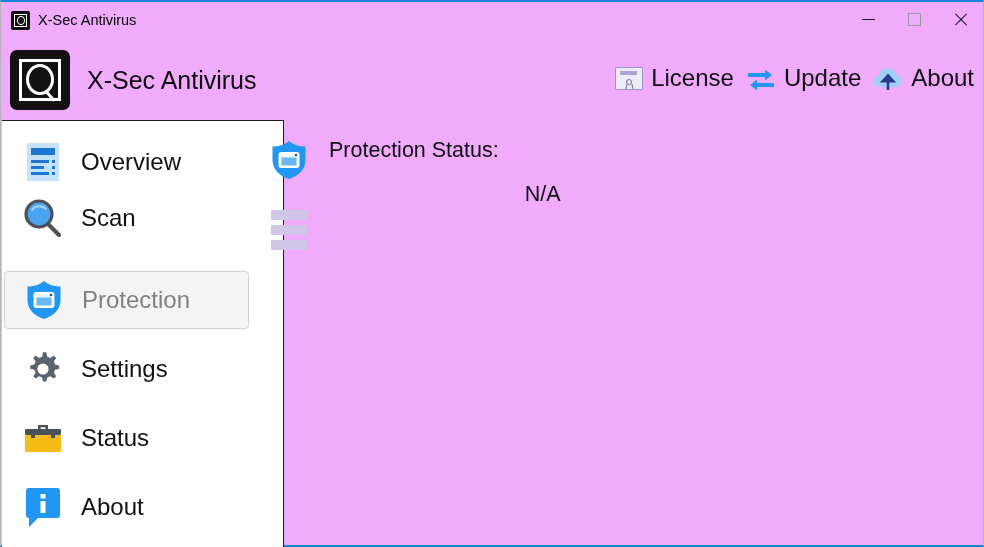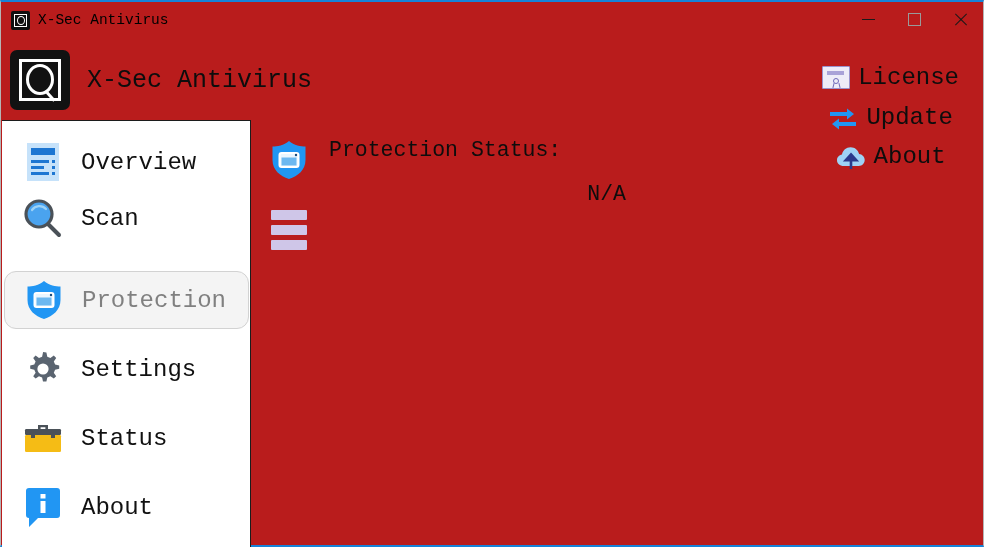--- a/index.html
+++ b/index.html
@@ -11,25 +11,24 @@
     width: 984px;
     height: 547px;
     font-family: "Liberation Sans", sans-serif;
     overflow: hidden;
   }
   .window {
     position: relative;
     width: 984px;
     height: 547px;
     box-sizing: border-box;
-    background: #b91c1c;
+    background: #f0abfc;
     border: 1px solid #b5b5b5;
     border-top: 2px solid #1683d8;
     border-bottom: 2px solid #1683d8;
-    font-family: Liberation Mono, monospace;
   }
 
   
   .titlebar {
     position: absolute;
     left: 0; top: 0;
     width: 982px;
     height: 36px;
     display: flex;
     align-items: center;
@@ -148,25 +147,24 @@
     transform-origin: left center;
   }
   .brand-name {
     font-size: 25px;
     color: #0d0d0d;
     white-space: nowrap;
   }
 
   .header-actions {
     position: absolute;
-    right: 24px; top: 26px;
+    right: 9px; top: 26px;
     display: flex;
     align-items: center;
     gap: 12px;
-    flex-direction: column;
   }
   .hbtn {
     display: flex;
     align-items: center;
     gap: 8px;
     cursor: pointer;
   }
   .hbtn-label {
     font-size: 24px;
     color: #0d0d0d;
@@ -208,21 +206,21 @@
   
   .ico-update { width: 30px; height: 28px; }
 
   
   .ico-submit { width: 30px; height: 26px; }
 
   
   .sidebar {
     position: absolute;
     left: 1px; top: 118px;
-    width: 249px;
+    width: 282px;
     height: 427px;
     box-sizing: border-box;
     border-top: 1.6px solid #1c1c1c;
     border-right: 1.6px solid #1c1c1c;
     background: #ffffff;
     overflow: hidden;
   }
   .nav-item {
     position: absolute;
     left: 2px;
@@ -231,21 +229,21 @@
     display: flex;
     align-items: center;
     gap: 17px;
     padding-left: 18px;
     box-sizing: border-box;
     cursor: pointer;
   }
   .nav-item.selected {
     background: #f4f4f4;
     border: 1px solid #d2d2d2;
-    border-radius: 12px;
+    border-radius: 4px;
   }
   .nav-icon {
     width: 42px; height: 42px;
     position: relative;
     flex: 0 0 auto;
     display: flex;
     align-items: center;
     justify-content: center;
   }
   .nav-label {

